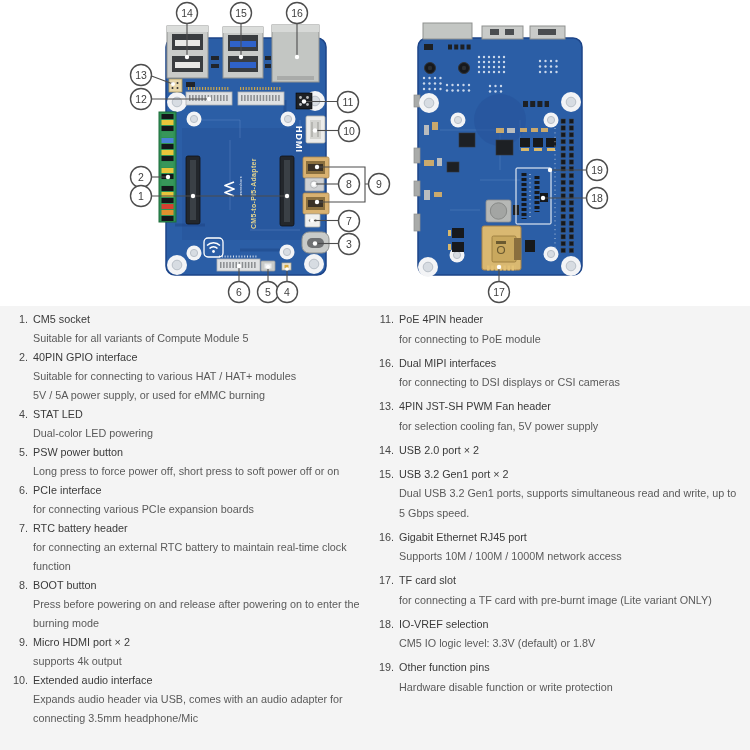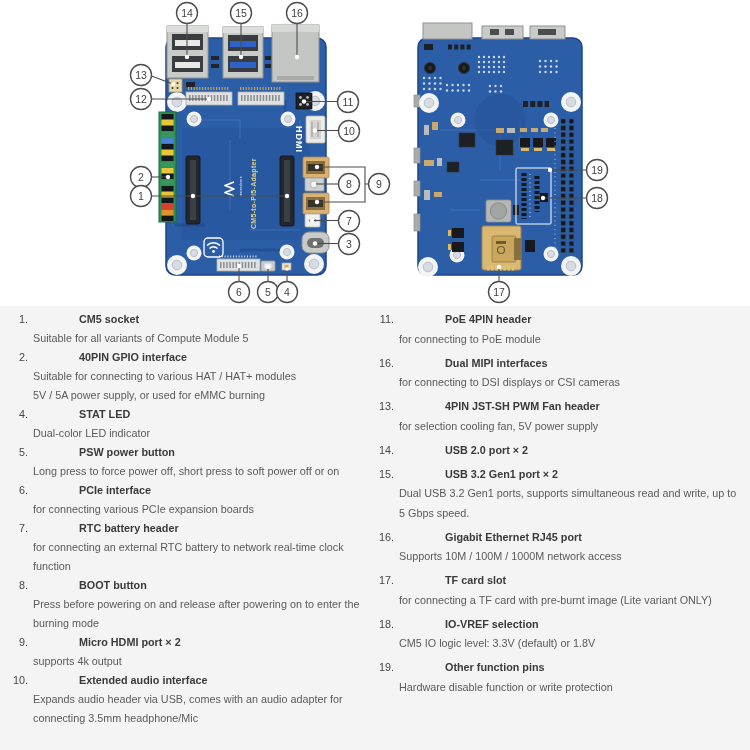--- a/index.html
+++ b/index.html
@@ -14,21 +14,21 @@
     background:#f4f4f4;
   }
   .legend-col{position:absolute;top:4px;}
   .col-left{left:8px;width:346px;}
   .col-right{left:374px;width:392px;}
   .legend-item{font-size:10.8px;color:#5a5a5a;}
   .col-left .legend-item{line-height:19px;margin-bottom:0;}
   .col-right .legend-item{line-height:19.5px;margin-bottom:4.5px;}
   .item-head{white-space:nowrap;}
   .item-num{display:inline-block;width:20px;text-align:right;margin-right:5px;color:#474747;}
-  .item-title{font-weight:bold;color:#3a3a3a;margin-left:46px;}
+  .item-title{font-weight:normal;color:#3a3a3a;}
   .item-desc{padding-left:25px;white-space:nowrap;color:#5a5a5a;}
   svg text{user-select:none;}
 </style>
 </head>
 <body>
 
 <div class="figure">
 <svg width="750" height="306" viewBox="0 0 750 306" xmlns="http://www.w3.org/2000/svg">
 
   <g>
@@ -591,33 +591,33 @@
       </div>
       <div class="legend-item">
         <div class="item-head"><span class="item-num">2.</span><span class="item-title">40PIN GPIO interface</span></div>
         <div class="item-desc">Suitable for connecting to various HAT / HAT+ modules</div>
       </div>
       <div class="legend-item">
         <div class="item-desc">5V / 5A power supply, or used for eMMC burning</div>
       </div>
       <div class="legend-item">
         <div class="item-head"><span class="item-num">4.</span><span class="item-title">STAT LED</span></div>
-        <div class="item-desc">Dual-color LED indicator</div>
+        <div class="item-desc">Dual-color LED powering</div>
       </div>
       <div class="legend-item">
         <div class="item-head"><span class="item-num">5.</span><span class="item-title">PSW power button</span></div>
         <div class="item-desc">Long press to force power off, short press to soft power off or on</div>
       </div>
       <div class="legend-item">
         <div class="item-head"><span class="item-num">6.</span><span class="item-title">PCIe interface</span></div>
         <div class="item-desc">for connecting various PCIe expansion boards</div>
       </div>
       <div class="legend-item">
         <div class="item-head"><span class="item-num">7.</span><span class="item-title">RTC battery header</span></div>
-        <div class="item-desc">for connecting an external RTC battery to network real-time clock</div>
+        <div class="item-desc">for connecting an external RTC battery to maintain real-time clock</div>
         <div class="item-desc">function</div>
       </div>
       <div class="legend-item">
         <div class="item-head"><span class="item-num">8.</span><span class="item-title">BOOT button</span></div>
         <div class="item-desc">Press before powering on and release after powering on to enter the</div>
         <div class="item-desc">burning mode</div>
       </div>
       <div class="legend-item">
         <div class="item-head"><span class="item-num">9.</span><span class="item-title">Micro HDMI port × 2</span></div>
         <div class="item-desc">supports 4k output</div>

